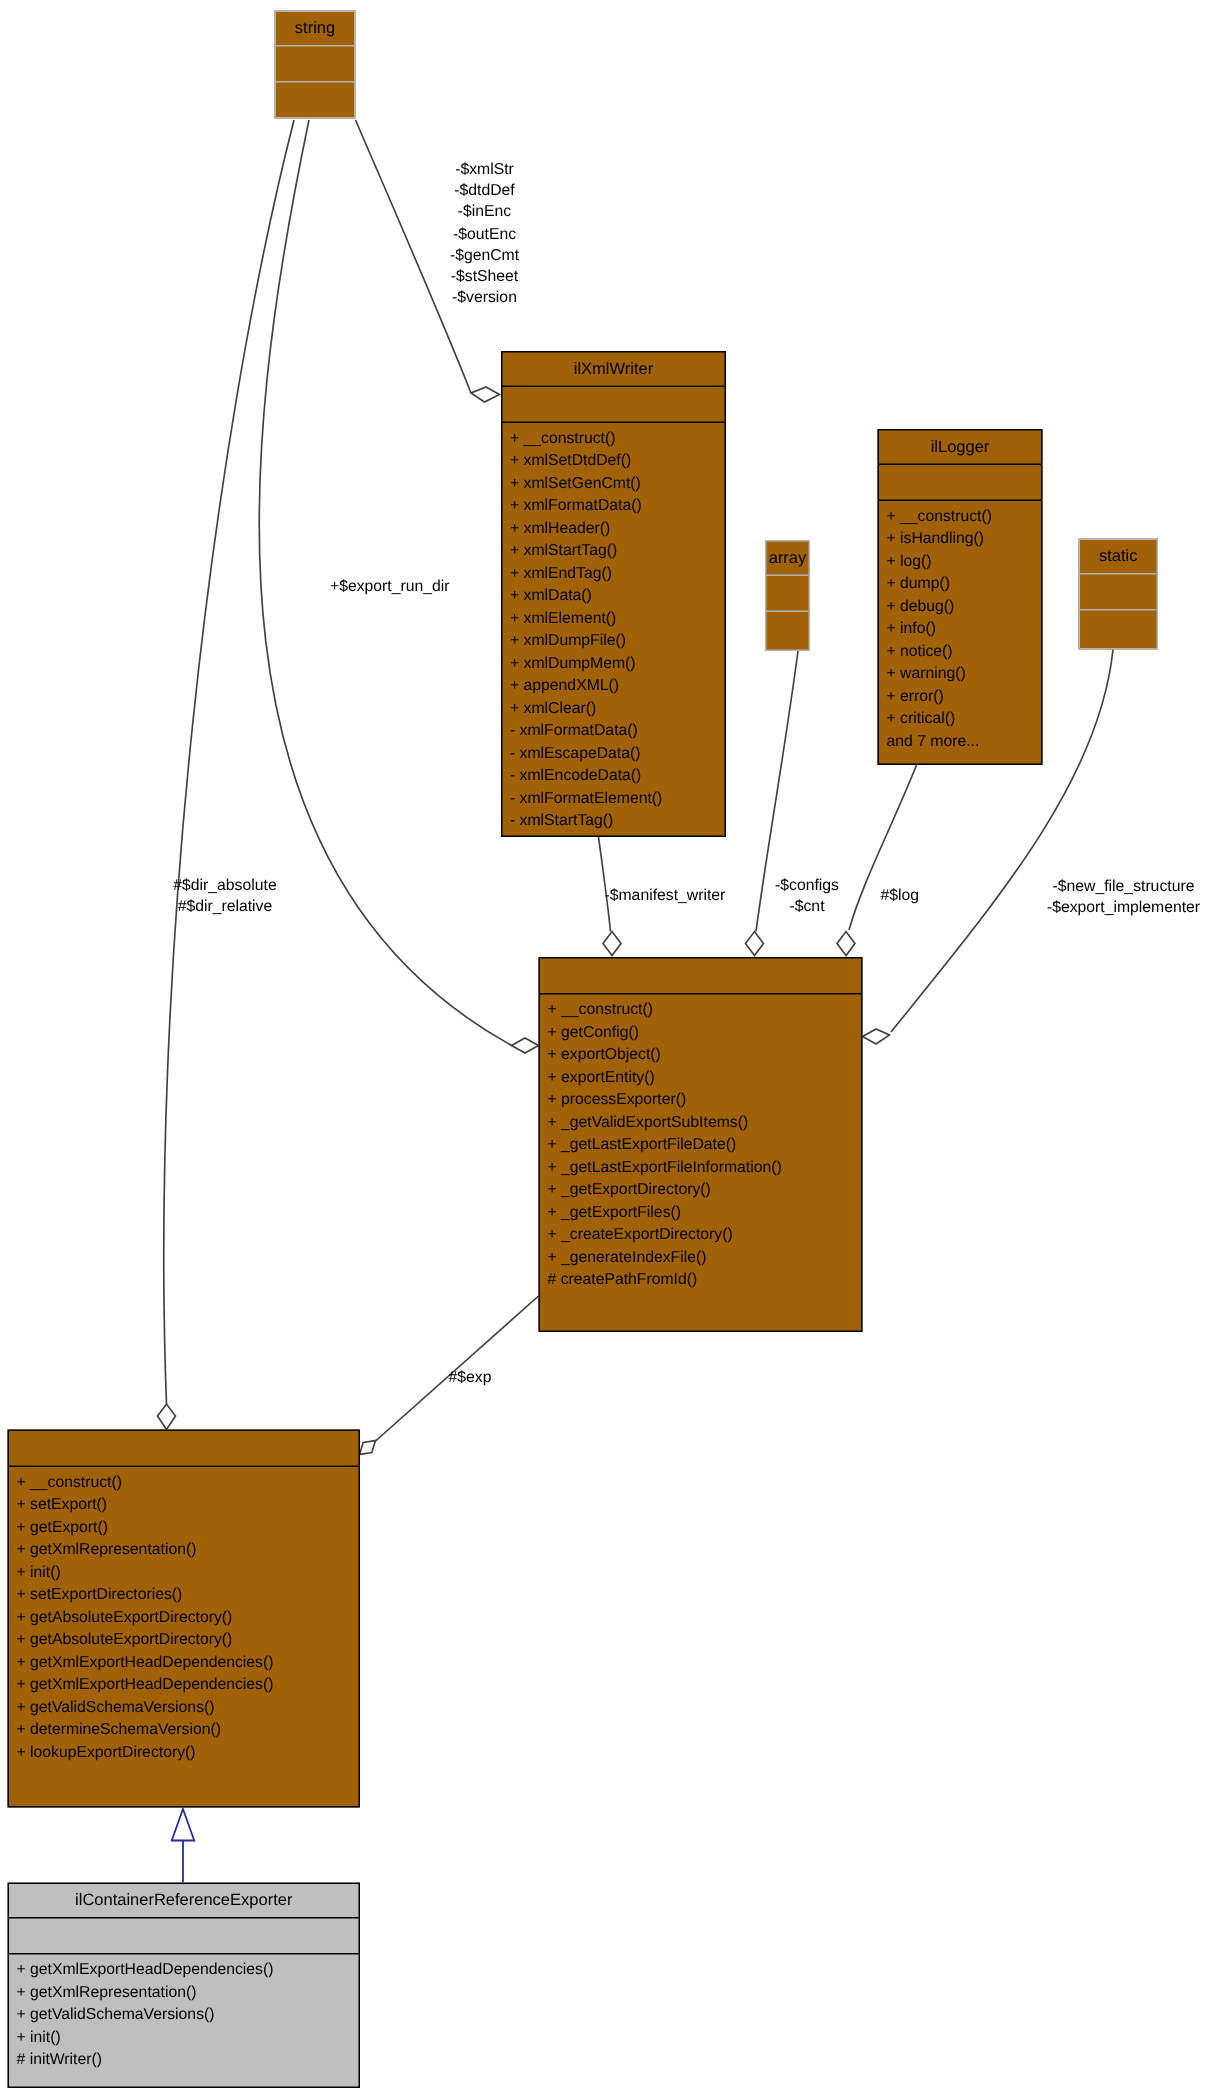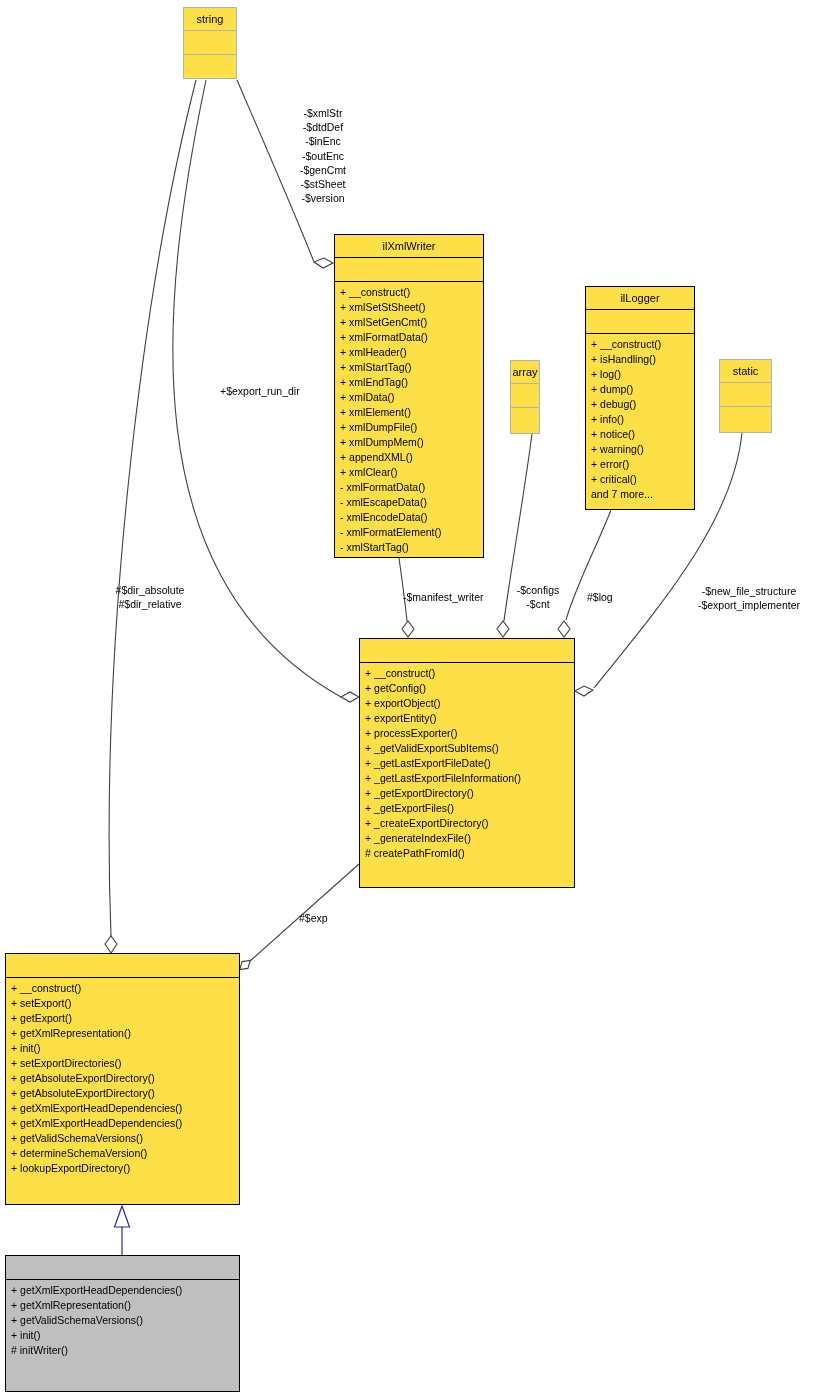--- a/index.html
+++ b/index.html
@@ -1,19 +1,19 @@
 <!DOCTYPE html>
 <html><head>
 <meta charset="utf-8">
 <style>
   html,body{margin:0;padding:0;background:#ffffff;}
   body{font-family:"Liberation Sans","DejaVu Sans",sans-serif;color:#000;}
   #canvas{position:relative;width:819px;height:1397px;background:#fff;overflow:hidden;}
   #edges{position:absolute;left:0;top:0;width:819px;height:1397px;}
-  .uml{position:absolute;background:#fde047;border:1.5px solid #000;box-sizing:border-box;font-size:10.5px;}
+  .uml{position:absolute;background:#a16207;border:1.5px solid #000;box-sizing:border-box;font-size:10.5px;}
   .uml.extern{border:1px solid #b2b2b2;}
   .uml.current{background:#bfbfbf;}
   .uml .title{text-align:center;font-size:11px;line-height:22px;height:23px;border-bottom:1.5px solid #000;box-sizing:border-box;}
   .uml.extern .title{border-bottom:1px solid #b2b2b2;}
   .uml .attrs{height:24px;border-bottom:1.5px solid #000;box-sizing:border-box;}
   .uml.extern .attrs{border-bottom:1px solid #b2b2b2;}
   .uml .methods{padding:3px 4px 2px 5px;}
   .uml .methods .m{line-height:15px;white-space:nowrap;}
   .elabel{position:absolute;font-size:10.5px;line-height:14.2px;white-space:pre-line;}
   .center{text-align:center;}
@@ -57,21 +57,21 @@
     <div class="title">string</div>
     <div class="attrs"></div>
     <div class="methods"></div>
   </div>
 
   <div class="uml" style="left:334px;top:234px;width:150px;height:324px;">
     <div class="title">ilXmlWriter</div>
     <div class="attrs"></div>
     <div class="methods">
         <div class="m">+ __construct()</div>
-        <div class="m">+ xmlSetStSheet()</div>
+        <div class="m">+ xmlSetDtdDef()</div>
         <div class="m">+ xmlSetGenCmt()</div>
         <div class="m">+ xmlFormatData()</div>
         <div class="m">+ xmlHeader()</div>
         <div class="m">+ xmlStartTag()</div>
         <div class="m">+ xmlEndTag()</div>
         <div class="m">+ xmlData()</div>
         <div class="m">+ xmlElement()</div>
         <div class="m">+ xmlDumpFile()</div>
         <div class="m">+ xmlDumpMem()</div>
         <div class="m">+ appendXML()</div>
@@ -146,20 +146,21 @@
         <div class="m">+ getAbsoluteExportDirectory()</div>
         <div class="m">+ getXmlExportHeadDependencies()</div>
         <div class="m">+ getXmlExportHeadDependencies()</div>
         <div class="m">+ getValidSchemaVersions()</div>
         <div class="m">+ determineSchemaVersion()</div>
         <div class="m">+ lookupExportDirectory()</div>
       </div>
   </div>
 
   <div class="uml current" style="left:5px;top:1255px;width:235px;height:137px;">
+    <div class="title">ilContainerReferenceExporter</div>
     <div class="attrs"></div>
     <div class="methods">
         <div class="m">+ getXmlExportHeadDependencies()</div>
         <div class="m">+ getXmlRepresentation()</div>
         <div class="m">+ getValidSchemaVersions()</div>
         <div class="m">+ init()</div>
         <div class="m"># initWriter()</div>
       </div>
   </div>
 

